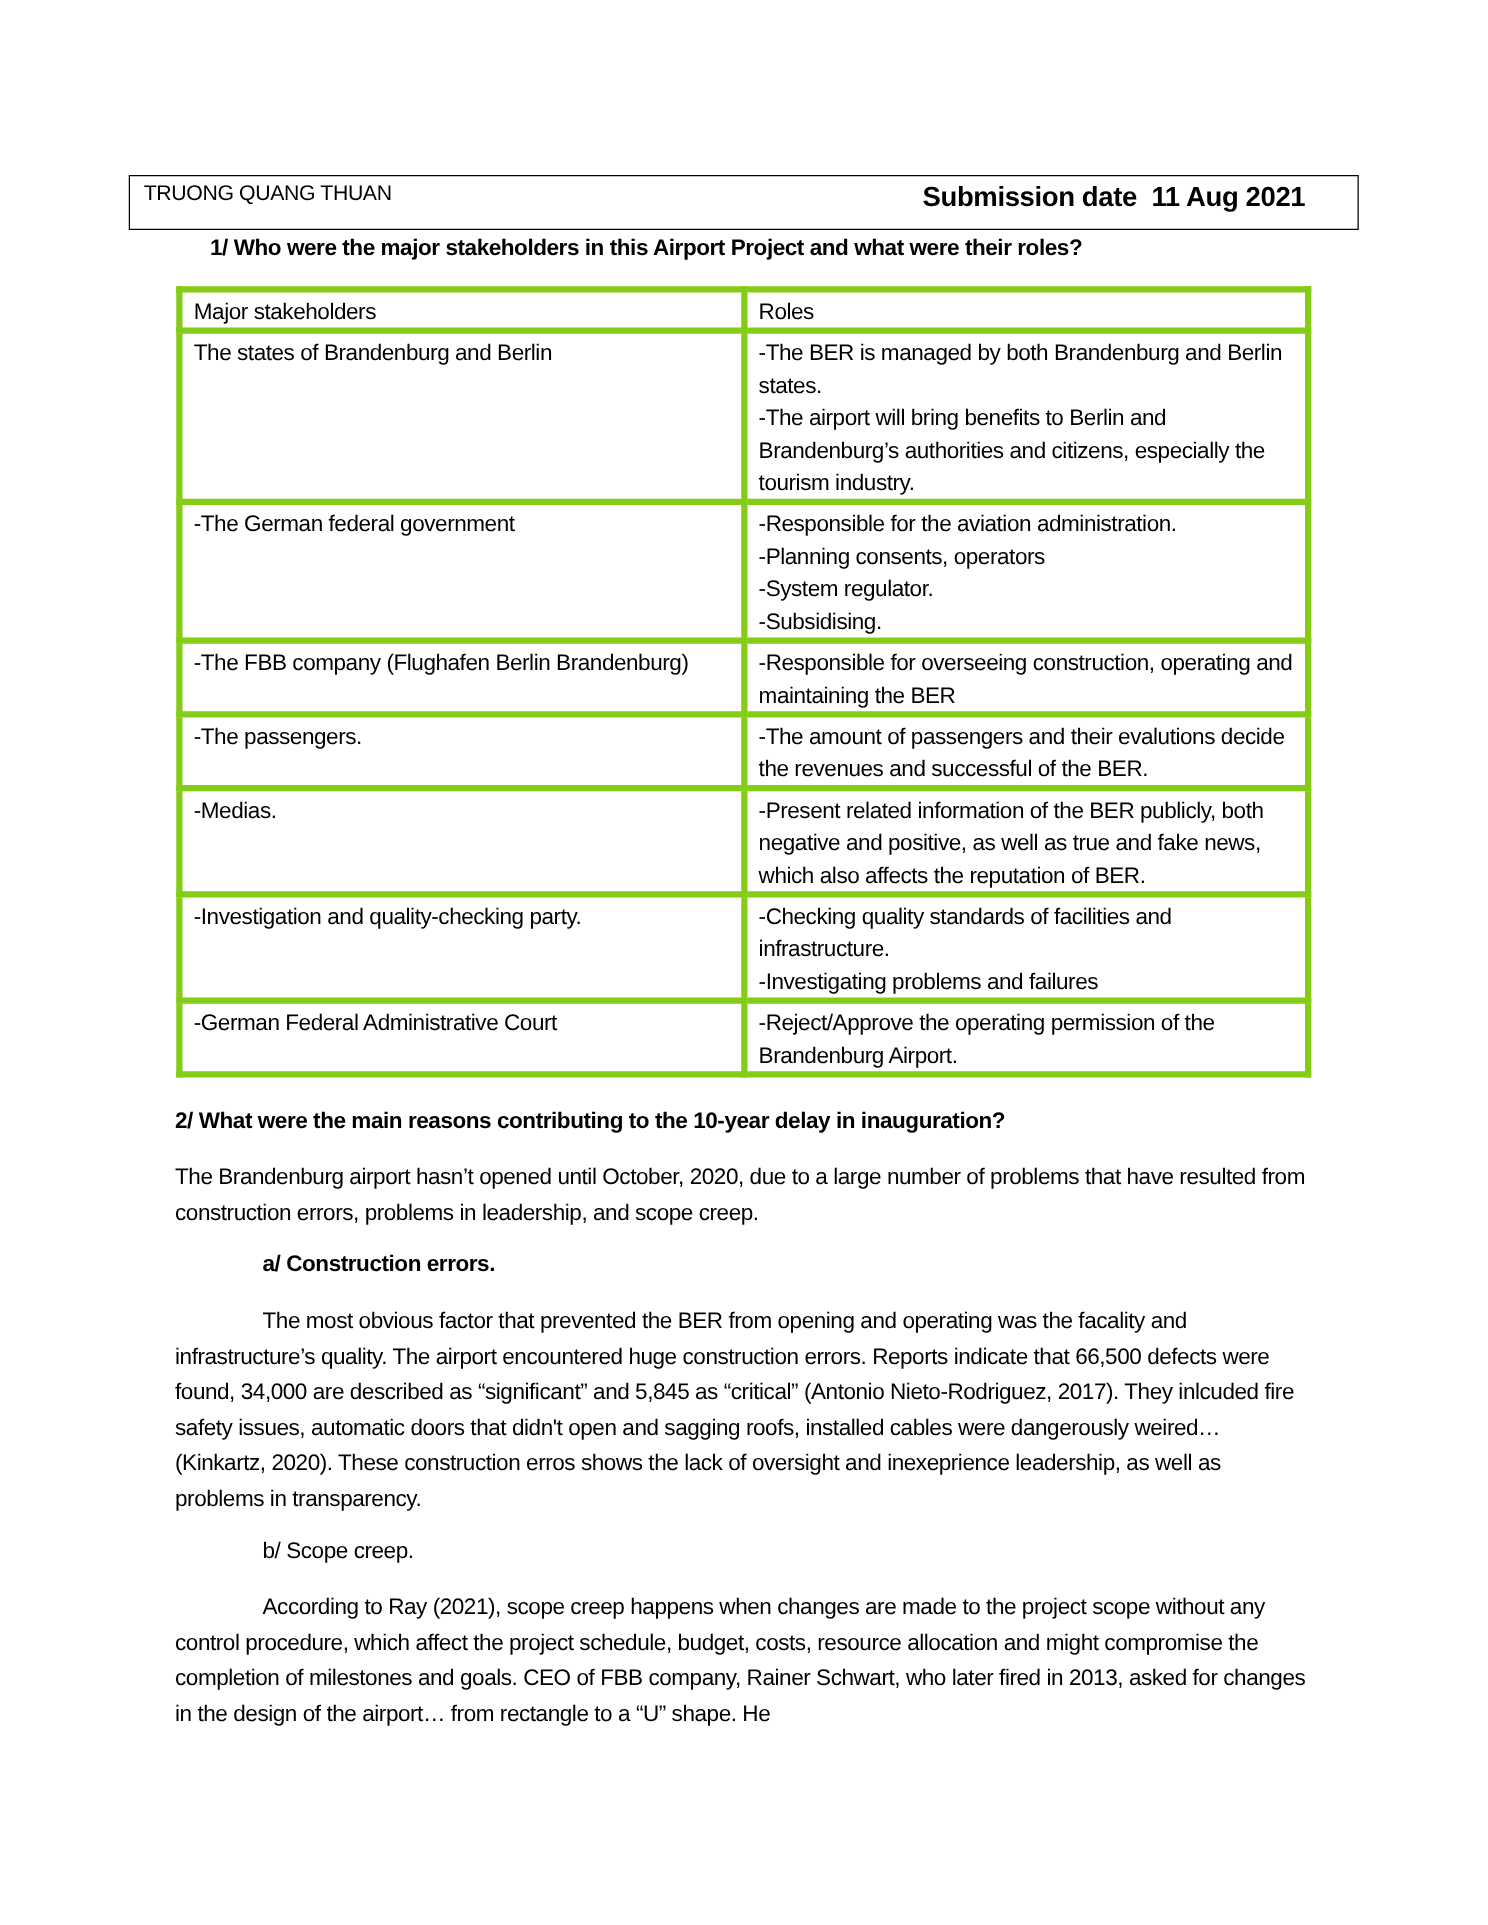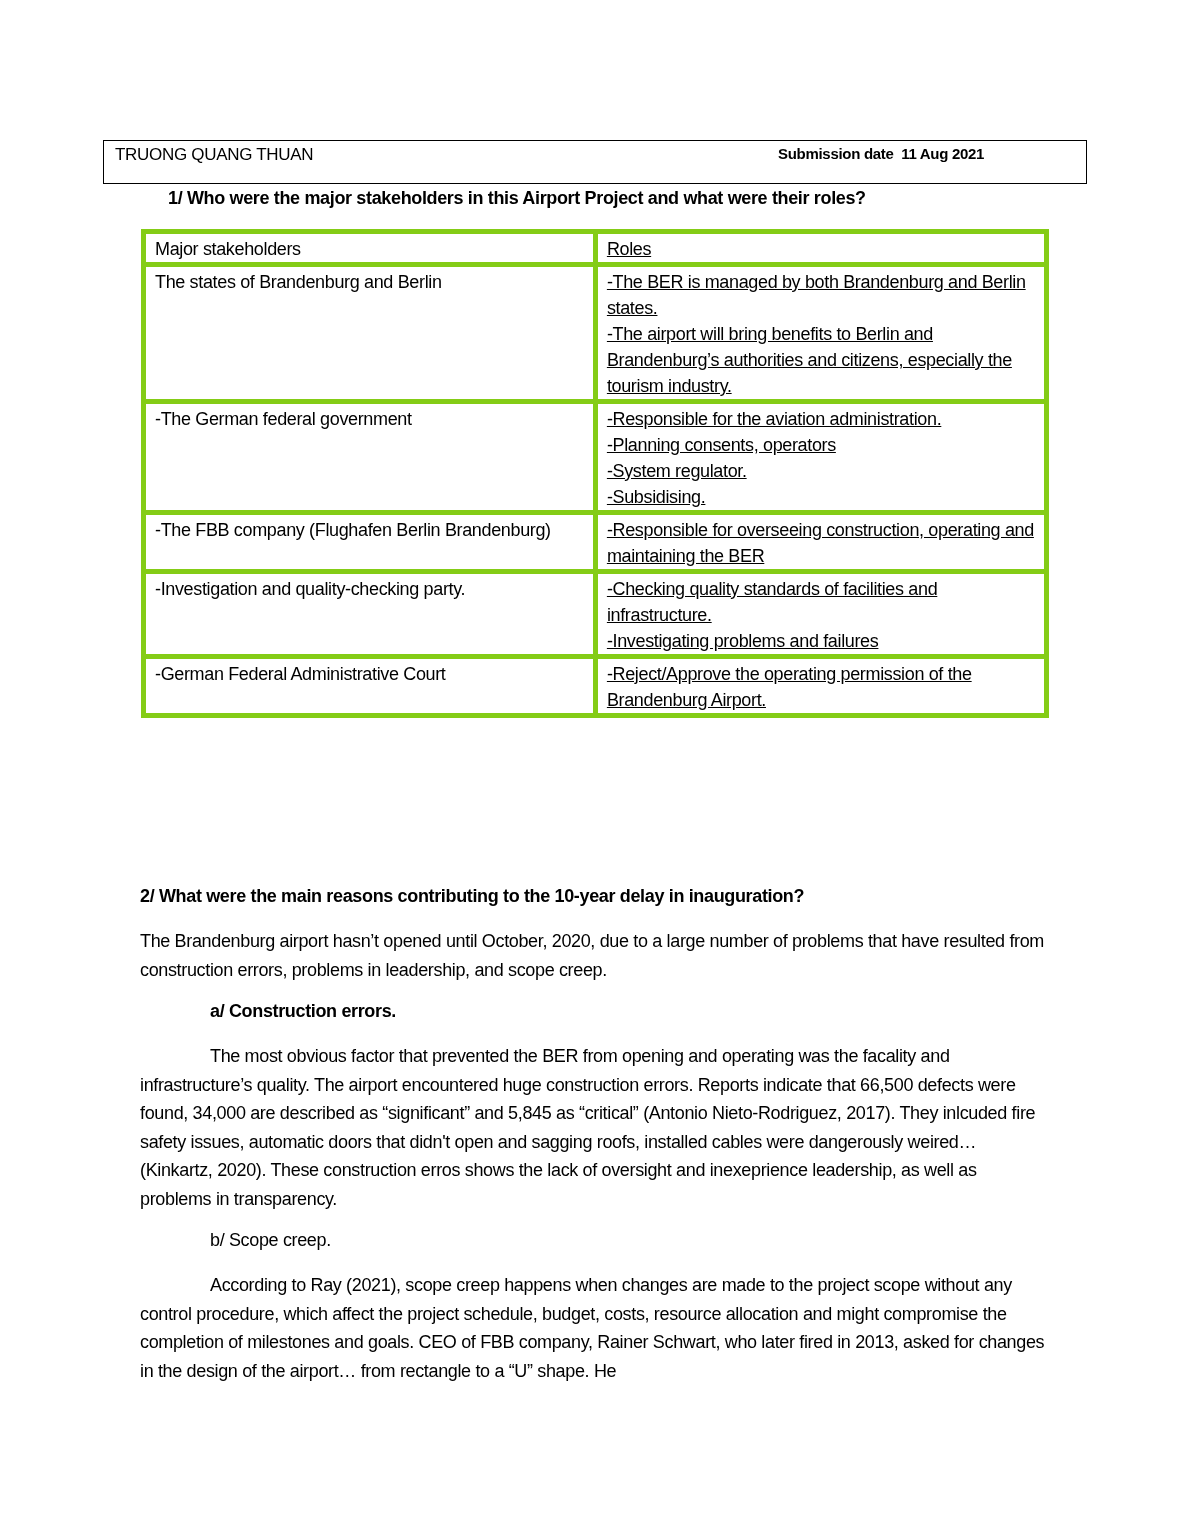--- a/index.html
+++ b/index.html
@@ -3,29 +3,29 @@
 <meta charset="utf-8">
 <style>
   html, body { margin: 0; padding: 0; background: #ffffff; }
   body { width: 1190px; height: 1540px; position: relative; overflow: hidden;
          font-family: "Liberation Sans", sans-serif; color: #000; }
   .page { position: absolute; left: 0; top: 0; width: 1190px; height: 1292px; }
 
   .header-box { position: absolute; left: 103px; top: 140px; width: 984px; height: 44px;
                 border: 1px solid #000; box-sizing: border-box; }
   .author { position: absolute; left: 11px; top: 4px; font-size: 17px; letter-spacing: -0.3px; }
-  .subdate { position: absolute; left: 634px; top: 4px; font-size: 15px; font-weight: bold; letter-spacing: -0.3px; white-space: pre; margin-left: 40px; }
+  .subdate { position: absolute; left: 634px; top: 4px; font-size: 22px; font-weight: bold; letter-spacing: -0.3px; white-space: pre; }
 
   .q1 { position: absolute; left: 140px; top: 188px; font-size: 18px; font-weight: bold; letter-spacing: -0.35px; margin-left: 28px; }
 
   table.stk { position: absolute; left: 141px; top: 229px; width: 908px; border-collapse: collapse;
               font-size: 18px; letter-spacing: -0.35px; }
   table.stk td { border: 5px solid #84cc16; vertical-align: top; padding: 2px 9px 0 9px; line-height: 26px; }
   table.stk td.c1 { width: 436px; }
-  table.stk td.c2 { width: 435px; text-decoration: underline; }
+  table.stk td.c2 { width: 435px; }
   .role-line { display: block; }
 
   .q2 { position: absolute; left: 140px; top: 886px; font-size: 18px; font-weight: bold; letter-spacing: -0.35px; }
   .p { position: absolute; left: 140px; width: 910px; font-size: 18px; line-height: 28.5px; letter-spacing: -0.35px; }
   .intro { top: 927px; }
   .sub-a { position: absolute; left: 210px; top: 1001px; font-size: 18px; font-weight: bold; letter-spacing: -0.35px; }
   .para-a { top: 1042px; text-indent: 70px; }
   .sub-b { position: absolute; left: 210px; top: 1230px; font-size: 18px; letter-spacing: -0.35px; }
   .para-b { top: 1271px; text-indent: 70px; }
 </style>
@@ -63,20 +63,32 @@
             <span class="role-line">-Subsidising.</span>
           </td>
         </tr>
         <tr>
           <td class="c1">-The FBB company (Flughafen Berlin Brandenburg)</td>
           <td class="c2">
             <span class="role-line">-Responsible for overseeing construction, operating and maintaining the BER</span>
           </td>
         </tr>
         <tr>
+          <td class="c1">-The passengers.</td>
+          <td class="c2">
+            <span class="role-line">-The amount of passengers and their evalutions decide the revenues and successful of the BER.</span>
+          </td>
+        </tr>
+        <tr>
+          <td class="c1">-Medias.</td>
+          <td class="c2">
+            <span class="role-line">-Present related information of the BER publicly, both negative and positive, as well as true and fake news, which also affects the reputation of BER.</span>
+          </td>
+        </tr>
+        <tr>
           <td class="c1">-Investigation and quality-checking party.</td>
           <td class="c2">
             <span class="role-line">-Checking quality standards of facilities and infrastructure.</span>
             <span class="role-line">-Investigating problems and failures</span>
           </td>
         </tr>
         <tr>
           <td class="c1">-German Federal Administrative Court</td>
           <td class="c2">
             <span class="role-line">-Reject/Approve the operating permission of the Brandenburg Airport.</span>

